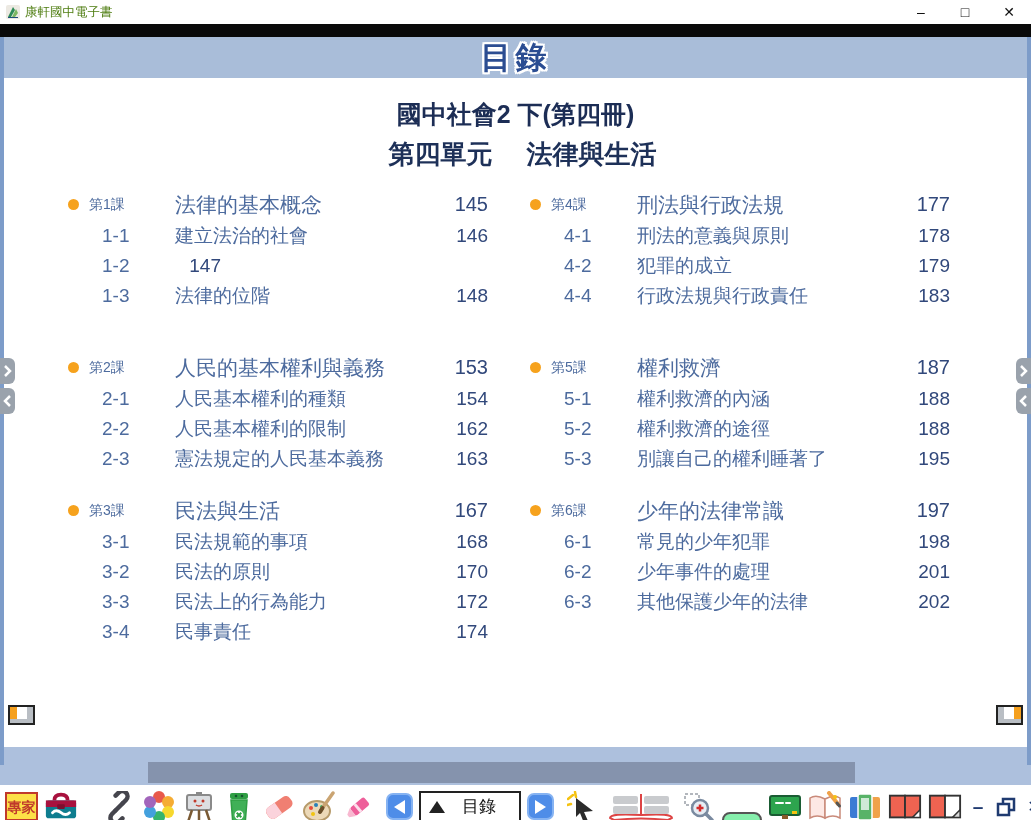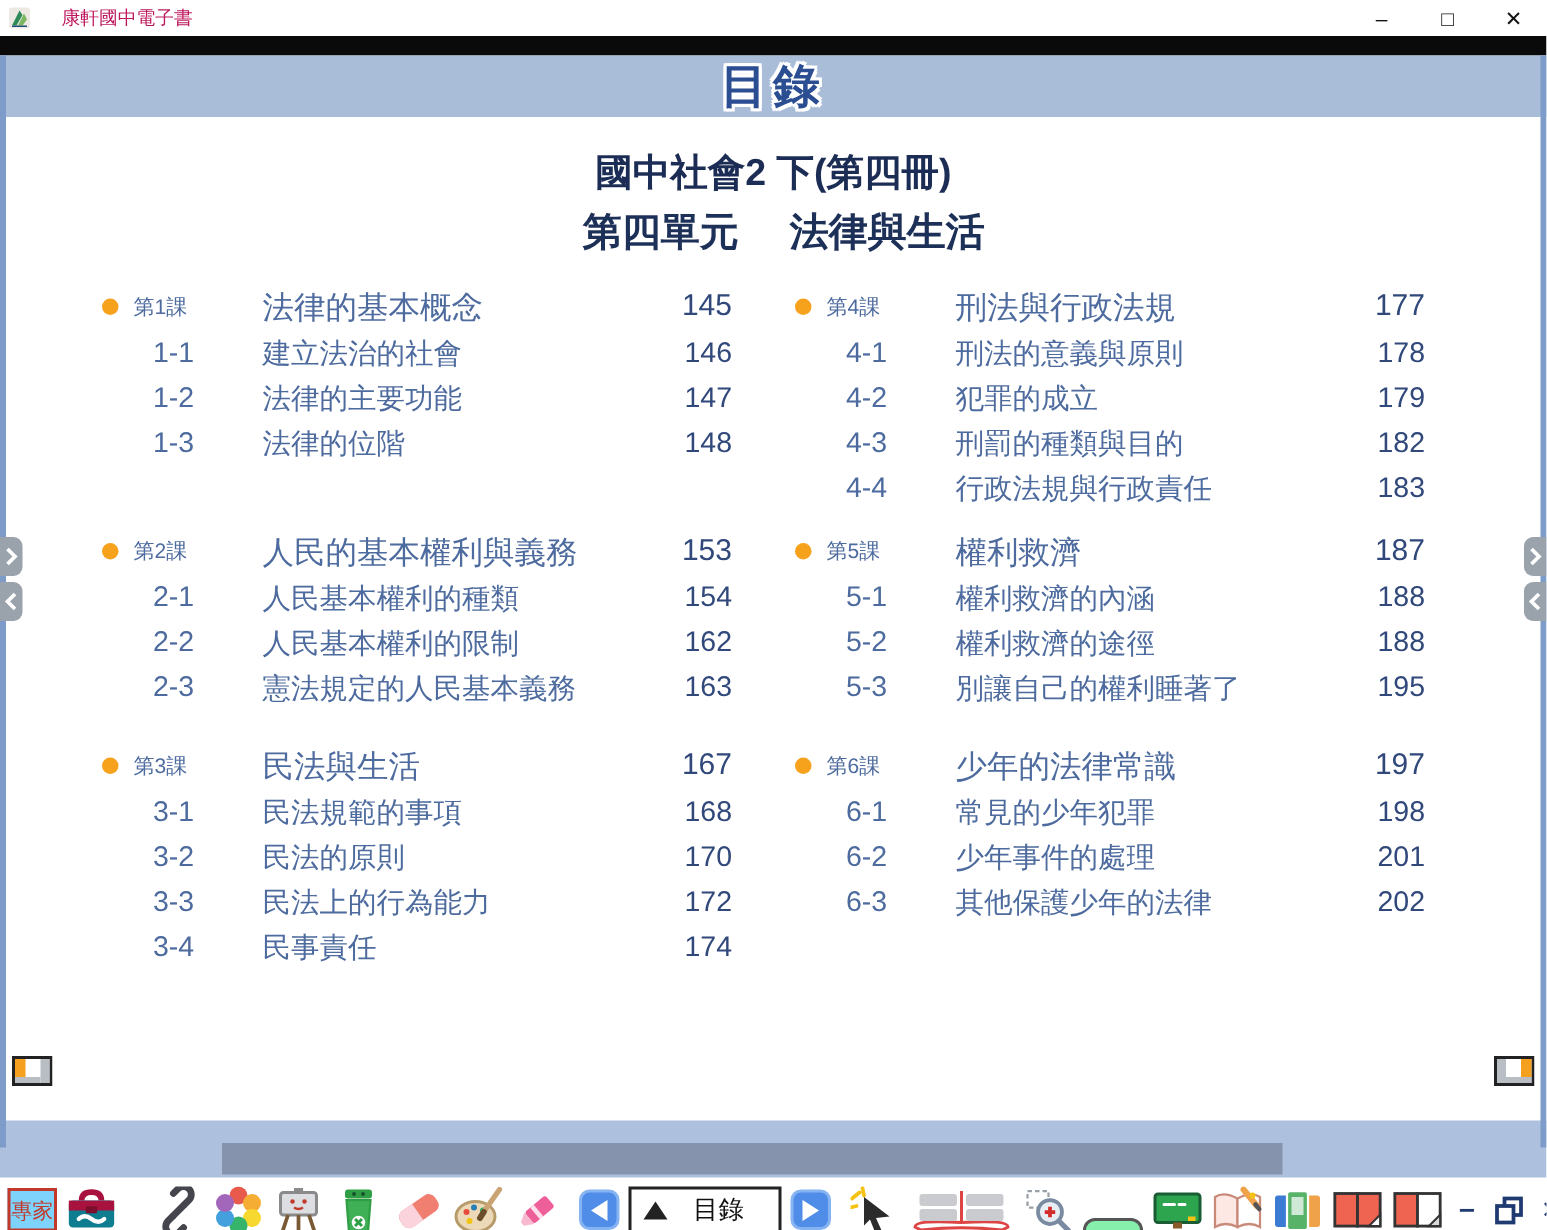--- a/index.html
+++ b/index.html
@@ -4,21 +4,21 @@
 <style>
   * { margin:0; padding:0; box-sizing:border-box; }
   html,body { width:1031px; height:820px; }
   body {
     font-family:"Liberation Sans","DejaVu Sans",sans-serif;
     background:#ffffff; position:relative; overflow:hidden;
   }
 
   
   .titlebar{height:24px;background:#ffffff;display:flex;align-items:center;padding-left:5px;}
-  .titlebar .app-title{font-size:12.5px;color:#be185d;margin-left:20px;}
+  .titlebar .app-title{font-size:12.5px;color:#4d7c0f;margin-left:4px;}
   .titlebar .win-controls{margin-left:auto;display:flex;}
   .titlebar .win-btn{width:44px;height:24px;display:flex;align-items:center;justify-content:center;
     font-size:14px;color:#111;cursor:default;}
   .strip-black-top{height:13px;background:#0a0a0a;}
 
   
   .banner{height:41px;background:#a9bdd9;display:flex;align-items:center;justify-content:center;}
   .banner .banner-title{
     font-size:31px;font-weight:bold;color:#2b4d92;letter-spacing:4px;
     text-shadow:-2px -2px 0 #fff, 2px -2px 0 #fff, -2px 2px 0 #fff, 2px 2px 0 #fff,
@@ -65,22 +65,22 @@
   .side-border{position:absolute;top:37px;width:4px;height:728px;background:#7d9cc9;z-index:2;}
   .side-border.l{left:0;} .side-border.r{right:0;}
 
   
   .band{height:38px;background:#adc0dd;position:relative;}
   .scrollbar{position:absolute;left:148px;top:15px;width:707px;height:21px;background:#8593ad;cursor:pointer;}
 
   
   .toolbar{height:43px;background:#ffffff;display:flex;align-items:center;padding:0 5px;gap:6px;}
   .tb{width:34px;height:34px;display:flex;align-items:center;justify-content:center;cursor:pointer;flex:0 0 auto;}
-  .expert-btn{width:33px;height:29px;border:2px solid #c0392b;background:#7dd3fc;color:#c0392b;
-    font-size:14px;font-weight:normal;display:flex;align-items:center;justify-content:center;
+  .expert-btn{width:33px;height:29px;border:2px solid #c0392b;background:#fde047;color:#c0392b;
+    font-size:14px;font-weight:bold;display:flex;align-items:center;justify-content:center;
     letter-spacing:0;cursor:pointer;flex:0 0 auto;line-height:14px;text-align:center;}
   .nav-btn{width:27px;height:27px;border-radius:7px;background:#4f8de8;border:2px solid #86b3f2;
     display:flex;align-items:center;justify-content:center;cursor:pointer;flex:0 0 auto;}
   .tri-left{width:0;height:0;border-style:solid;border-width:7px 11px 7px 0;border-color:transparent #ffffff transparent transparent;}
   .tri-right{width:0;height:0;border-style:solid;border-width:7px 0 7px 11px;border-color:transparent transparent transparent #ffffff;}
   .page-indicator{width:102px;height:31px;border:2px solid #222;background:#fff;display:flex;
     align-items:center;cursor:pointer;flex:0 0 auto;padding-left:8px;}
   .page-indicator .up-tri{width:0;height:0;border-style:solid;border-width:0 8px 12px 8px;
     border-color:transparent transparent #222 transparent;}
   .page-indicator .pi-label{flex:1;text-align:center;font-size:17px;color:#111;padding-right:6px;}
@@ -130,21 +130,20 @@
         <span class="t">法律的基本概念</span>
         <span class="p">145</span>
       </div>
       <div class="row sub">
         <span class="num">1-1</span>
         <span class="t">建立法治的社會</span>
         <span class="p">146</span>
       </div>
       <div class="row sub">
         <span class="num">1-2</span>
-        <span class="t">法律的主要功能</span>
         <span class="p">147</span>
       </div>
       <div class="row sub">
         <span class="num">1-3</span>
         <span class="t">法律的位階</span>
         <span class="p">148</span>
       </div>
     </div>
 
     <div class="sec">
@@ -156,25 +155,20 @@
       </div>
       <div class="row sub">
         <span class="num">4-1</span>
         <span class="t">刑法的意義與原則</span>
         <span class="p">178</span>
       </div>
       <div class="row sub">
         <span class="num">4-2</span>
         <span class="t">犯罪的成立</span>
         <span class="p">179</span>
-      </div>
-      <div class="row sub">
-        <span class="num">4-3</span>
-        <span class="t">刑罰的種類與目的</span>
-        <span class="p">182</span>
       </div>
       <div class="row sub">
         <span class="num">4-4</span>
         <span class="t">行政法規與行政責任</span>
         <span class="p">183</span>
       </div>
     </div>
 
     <div class="sec">
       <div class="row main">

